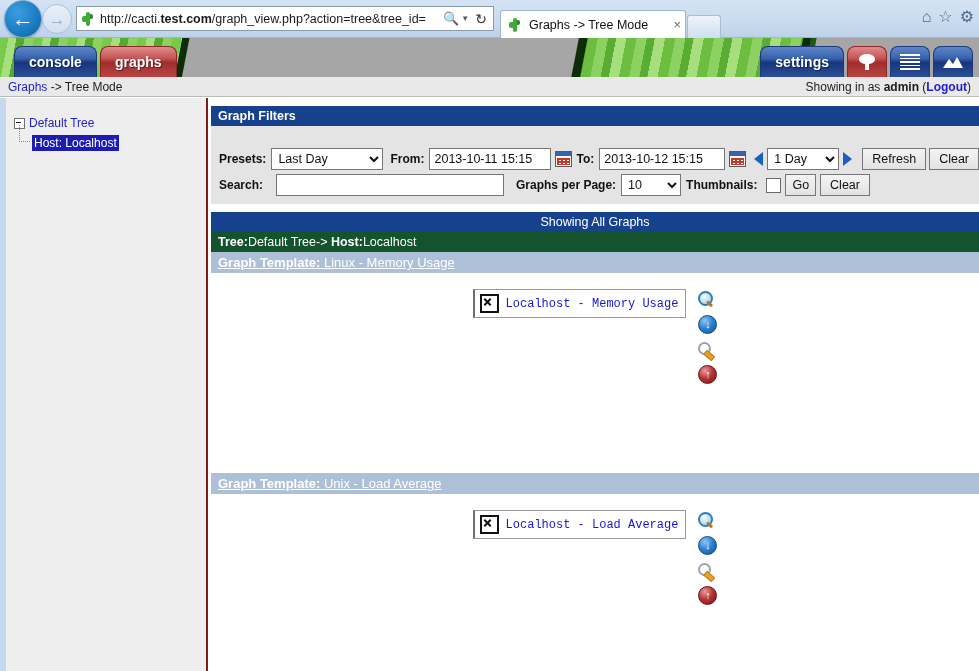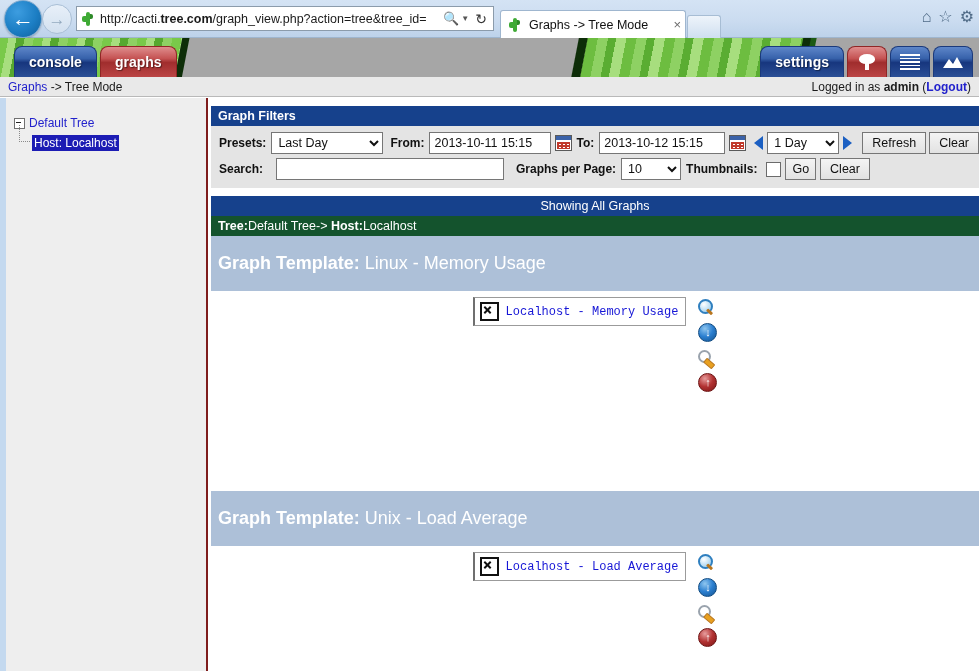--- a/index.html
+++ b/index.html
@@ -188,21 +188,21 @@
     background: #1c1cb4; color: #ffffff; font-size: 12px; padding: 1px 2px; cursor:pointer;
   }
 
   
   .content { position: absolute; left: 211px; top: 106px; width: 768px; }
 
   .panel-title {
     background: #16418c; color: #ffffff; font-weight: bold; font-size: 12.5px;
     padding: 3px 7px; box-sizing: border-box;
   }
-  .filter-box { background: #e4e4e4; padding: 4px 0 6px 0; }
+  .filter-box { background: #e4e4e4; padding: 20px 0 6px 0; }
   .filter-row { display: flex; align-items: center; padding: 0 0 0 8px; height: 26px; }
   .fl-label { font-weight: bold; font-size: 12px; color: #111; margin-right: 5px; white-space: nowrap; }
   select.ui {
     font-family: "Liberation Sans", sans-serif; font-size: 12.5px;
     height: 22px; border: 1px solid #767676; background:#fff; color:#111;
     padding: 1px 2px; box-sizing: border-box;
   }
   input.ui {
     font-family: "Liberation Sans", sans-serif; font-size: 12.5px;
     height: 22px; border: 1px solid #767676; background:#fff; color:#111;
@@ -235,26 +235,26 @@
 
   .showing-bar {
     background: #16418c; color: #fff; text-align: center;
     font-size: 12.5px; padding: 3px 0; margin-top: 8px;
   }
   .tree-bar {
     background: #14532d; color: #ffffff; font-size: 12.5px; padding: 3px 7px;
   }
   .tree-bar b { font-weight: bold; }
   .gt-bar {
-    background: #adc0d8; color: #ffffff; font-size: 18px; padding: 17px 7px;
+    background: #adc0d8; color: #ffffff; font-size: 13px; padding: 3px 7px; text-decoration: underline;
   }
   .gt-bar b { font-weight: bold; }
 
   .graph-block { background: #ffffff; position: relative; }
-  .graph-inner { display: flex; justify-content: center; padding-top: 6px; }
+  .graph-inner { display: flex; justify-content: center; padding-top: 16px; }
   .graph-wrap { position: relative; display:flex; align-items:flex-start; }
   .graph-title-box {
     border: 1px solid #9b9b9b; border-left: 2px solid #6f6f6f;
     background: #fff; padding: 4px 7px 4px 5px;
     display: flex; align-items: center; box-sizing: border-box; min-height: 26px;
   }
   .broken-img {
     width: 15px; height: 15px; border: 2px solid #111; background: #fff;
     position: relative; margin-right: 7px; flex: 0 0 auto;
   }
@@ -317,21 +317,21 @@
     </div>
 
     <div class="url-bar">
       <span class="url-favicon">
         <span class="cactus">
             <i class="stem"></i>
             <i class="arml"></i>
             <i class="armr"></i>
           </span>
       </span>
-      <span class="url-text"><span>http://cacti.</span><b>tree.com</b><span>/graph_view.php?action=tree&amp;tree_id=</span></span>
+      <span class="url-text"><span>http://cacti.</span><b>test.com</b><span>/graph_view.php?action=tree&amp;tree_id=</span></span>
       <span class="url-search-ico">🔍</span>
       <span class="url-dd">▼</span>
       <span class="url-reload">↻</span>
     </div>
 
     <div class="tab-strip">
       <div class="tab">
         <span class="tfav">
           <span class="cactus">
               <i class="stem"></i>
@@ -389,21 +389,21 @@
           <svg width="24" height="14" viewBox="0 0 24 14">
               <polygon points="2,13 8,4 12,9 16,2 22,13" fill="#ffffff"></polygon>
             </svg>
         </span>
       </div>
     </div>
   </div>
 
   <div class="crumb-bar">
     <div class="crumb-text"><a href="#">Graphs</a><span> -&gt; </span><span>Tree Mode</span></div>
-    <div class="login-text"><span>Logged in as </span><b>admin</b><span> (</span><a href="#">Logout</a><span>)</span></div>
+    <div class="login-text"><span>Showing in as </span><b>admin</b><span> (</span><a href="#">Logout</a><span>)</span></div>
   </div>
 
   <div class="sidebar">
     <div class="sidebar-rail"></div>
     <div class="tree-root">
       <div class="tnode">
         <span class="tbox"></span>
         <span class="tlabel-root">Default Tree</span>
       </div>
       <div class="tchild">

